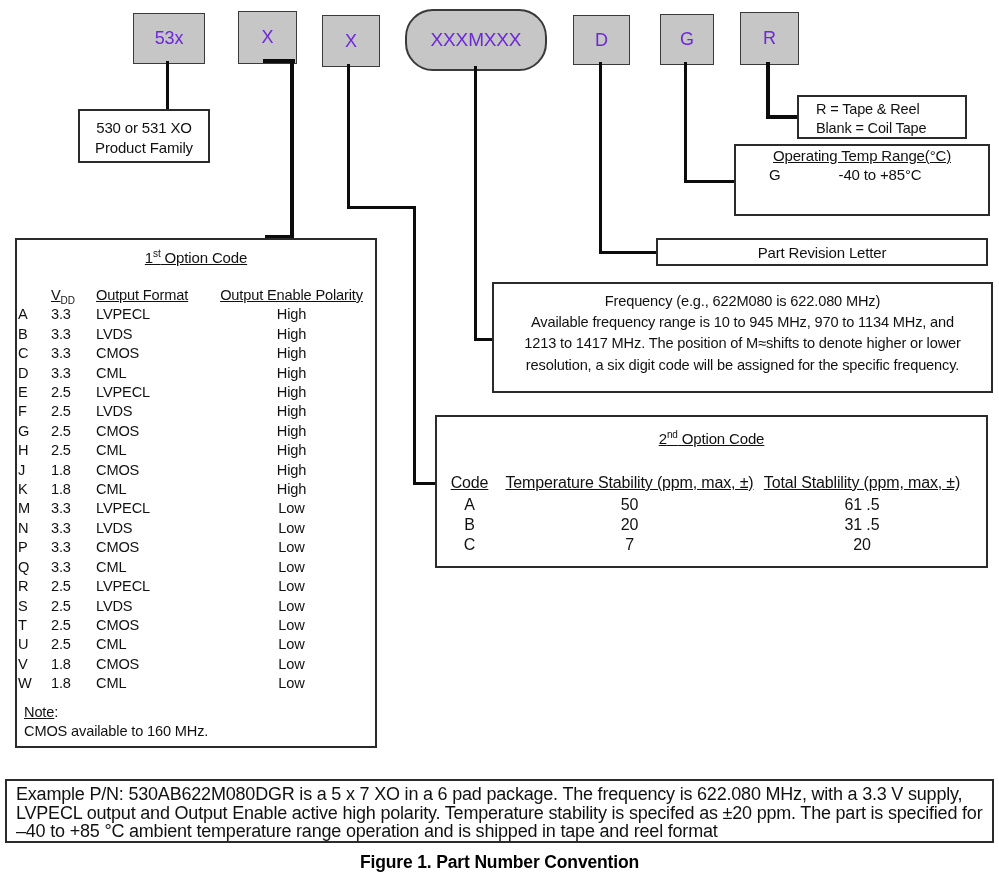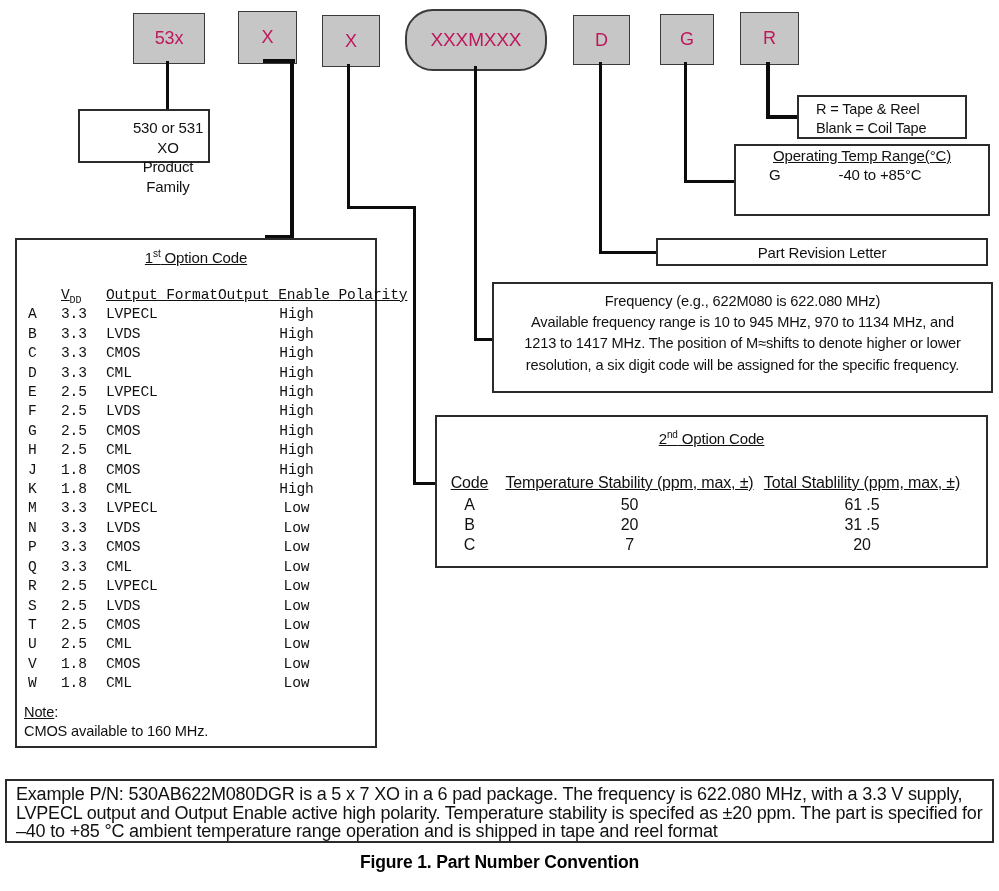--- a/index.html
+++ b/index.html
@@ -2,54 +2,54 @@
 <html><head>
 <meta charset="utf-8">
 <style>
   html,body{margin:0;padding:0;background:#ffffff;}
   body{font-family:"Liberation Sans", sans-serif; color:#111; -webkit-font-smoothing:antialiased;}
   #canvas{position:relative;width:999px;height:891px;background:#fff;overflow:hidden;letter-spacing:-0.15px;}
 
   
   .code-box{position:absolute;background:#c6c6c6;border:1.5px solid #3a3a3a;
     display:flex;align-items:center;justify-content:center;
-    font-size:18px;color:#be185d;}
+    font-size:18px;color:#6d28d9;}
   .code-box.big{border-width:2px;font-size:19px;border-radius:28px;}
 
   
   .line{position:absolute;background:#0c0c0c;}
 
   
   .wbox{position:absolute;background:#fff;border:2px solid #2b2b2b;box-sizing:border-box;}
   .u{text-decoration:underline;}
   sup{font-size:10px;vertical-align:super;line-height:0;}
   sub{font-size:10px;vertical-align:sub;line-height:0;}
 
   
-  .pf{padding-top:7px;font-size:15px;line-height:19.5px;text-align:center;padding-left:48px;}
+  .pf{padding-top:7px;font-size:15px;line-height:19.5px;text-align:center;}
 
   
   .tr{padding:3px 0 0 17px;font-size:14.5px;line-height:19px;}
 
   
   .ot-title{text-align:center;font-size:15px;line-height:19px;}
   .ot-row{display:flex;padding-left:33px;font-size:15px;line-height:19px;}
   .ot-range{margin-left:58px;}
 
   
   .pr{padding-top:3px;text-align:center;font-size:15px;line-height:20px;}
 
   
   .freq{padding-top:7px;font-size:14.6px;line-height:21.2px;text-align:center;white-space:nowrap;}
 
   
   .o1-title{margin-top:8px;text-align:center;font-size:15px;line-height:19px;}
   .o1-table{margin-top:19px;}
   .o1-head,.o1-row{display:grid;grid-template-columns:33px 45px 112px 1fr;
-    padding-left:11px;font-size:14.6px;line-height:19.4px;white-space:nowrap;font-family:Liberation Mono, monospace;}
+    padding-left:1px;font-size:14.6px;line-height:19.4px;white-space:nowrap;}
   .o1-head .c4,.o1-row .c4{text-align:center;}
   .o1-note{margin-top:9px;padding-left:7px;font-size:14.6px;line-height:19.4px;}
 
   
   .o2-title{margin-top:12px;text-align:center;font-size:15px;line-height:19px;}
   .o2-head,.o2-row{display:grid;grid-template-columns:55px 265px 200px;
     padding-left:5px;font-size:16px;line-height:20px;text-align:center;white-space:nowrap;}
   .o2-head{margin-top:25px;}
   .o2-rows{margin-top:2px;}
 

